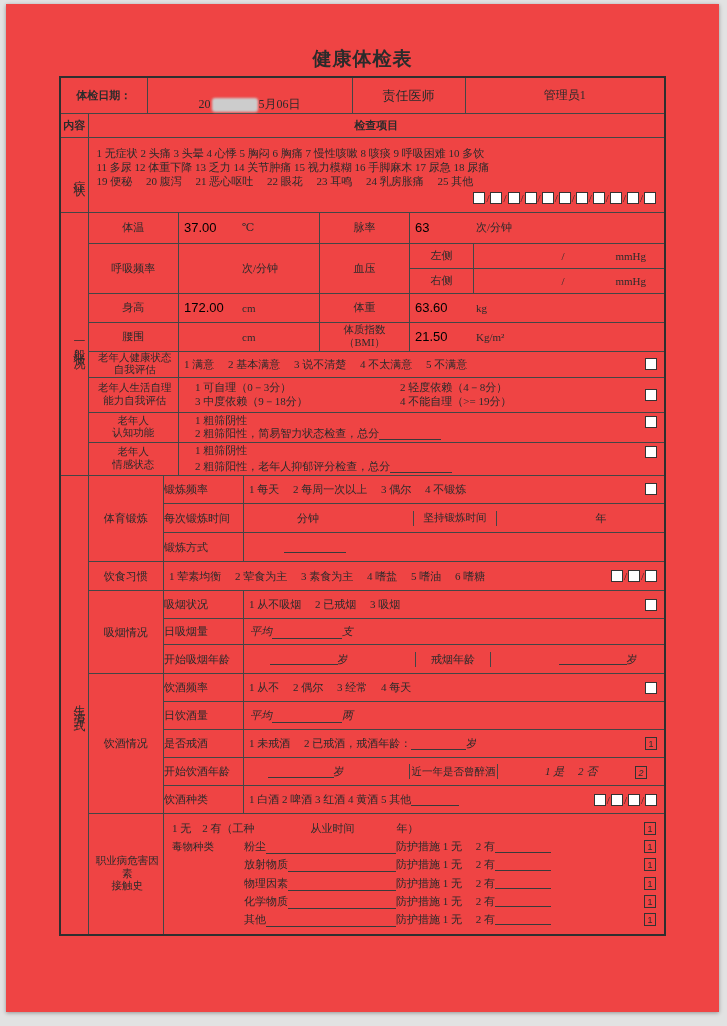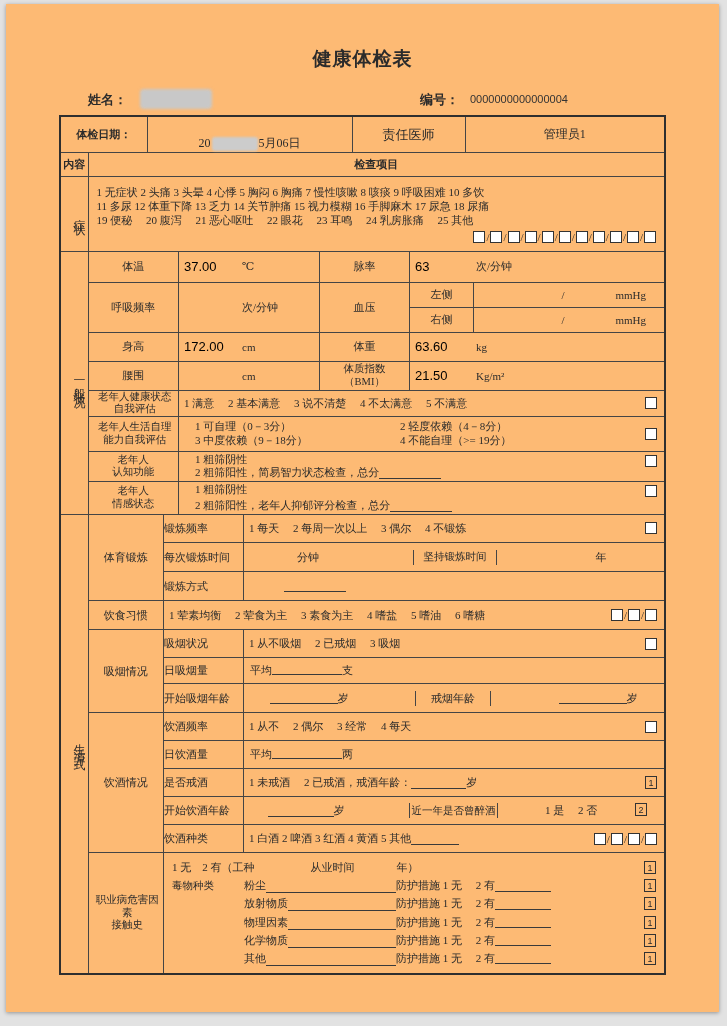--- a/index.html
+++ b/index.html
@@ -1,18 +1,18 @@
 <!DOCTYPE html>
 <html><head>
 <meta charset="utf-8">
 <style>
   * { box-sizing: border-box; margin: 0; padding: 0; }
   html,body { width: 727px; height: 1026px; }
   body { background: #e2e2e2; position: relative; font-family: "Liberation Serif", "DejaVu Serif", serif; color: #2b2b2b; }
-  .page { position: absolute; left: 6px; top: 4px; width: 713px; height: 1008px; background: #fdba74; box-shadow: 0 1px 4px rgba(0,0,0,.35); overflow: hidden; }
+  .page { position: absolute; left: 6px; top: 4px; width: 713px; height: 1008px; background: #ef4444; box-shadow: 0 1px 4px rgba(0,0,0,.35); overflow: hidden; }
 
   .title { margin-top: 42px; text-align: center; font-size: 19px; font-weight: bold; letter-spacing: 1px; }
 
   .meta { position: relative; margin: 17px 52px 0 52px; height: 22px; font-size: 13px; }
   .meta .name-label { position: absolute; left: 30px; top: 2px; font-weight: bold; }
   .meta .name-redact { position: absolute; left: 82px; top: 0; width: 72px; height: 20px; background: #c8c8c8; border-radius: 4px; filter: blur(1.5px); }
   .meta .code-label { position: absolute; left: 362px; top: 2px; font-weight: bold; }
   .meta .code-value { position: absolute; left: 412px; top: 4px; font-family: "Liberation Sans", "DejaVu Sans", sans-serif; font-size: 11px; color: #333; }
 
   table.main { margin: 4px auto 0 auto; width: 605px; border-collapse: collapse; border: 2px solid #2f2f2f; table-layout: fixed; }
@@ -55,42 +55,36 @@
   .spacer { flex: 1; }
   .two-line { padding: 1px 7px 1px 5px; margin-left: 11px; }
   .two-line .row { display: flex; align-items: center; line-height: 13.5px; white-space: pre-wrap; }
   .colw { display: inline-block; width: 205px; white-space: pre-wrap; }
 
   .blank { display: inline-block; border-bottom: 1px solid #3a3a3a; height: 12px; vertical-align: -2px; }
 
   .fx { display: flex; align-items: stretch; height: 100%; gap: 41px; }
   .fxc { display: flex; align-items: center; justify-content: center; }
   .fxb { display: flex; align-items: center; justify-content: center; border-left: 1px solid #454545; border-right: 1px solid #454545; font-size: 10.5px; text-align: center; }
-  .fxl { display: flex; align-items: flex-start; padding-left: 6px; }
+  .fxl { display: flex; align-items: flex-end; padding-left: 6px; font-style: italic; }
 
   .occ-cell { display: flex; flex-direction: column; justify-content: space-between; padding: 7px 8px 7px 8px; height: 120px; }
   .occ-line { display: flex; align-items: center; white-space: pre-wrap; }
   .toxcol { display: inline-block; width: 72px; font-size: 10.5px; }
   .namezone { display: inline-flex; width: 152px; align-items: flex-end; }
   .namezone .bl { flex: 1; border-bottom: 1px solid #3a3a3a; height: 12px; }
   .gap { display: inline-block; }
 </style>
 </head>
 <body>
 
 <div class="page">
 
   <div class="title">健康体检表</div>
 
-  <div class="meta">
-    <span class="name-label">姓名：</span>
-    <span class="name-redact"></span>
-    <span class="code-label">编号：</span>
-    <span class="code-value">0000000000000004</span>
-  </div>
 
   <table class="main">
     <colgroup>
         <col style="width:28px">
         <col style="width:59px">
         <col style="width:205px">
         <col style="width:113px">
         <col style="width:200px">
       </colgroup>
     <tbody>

